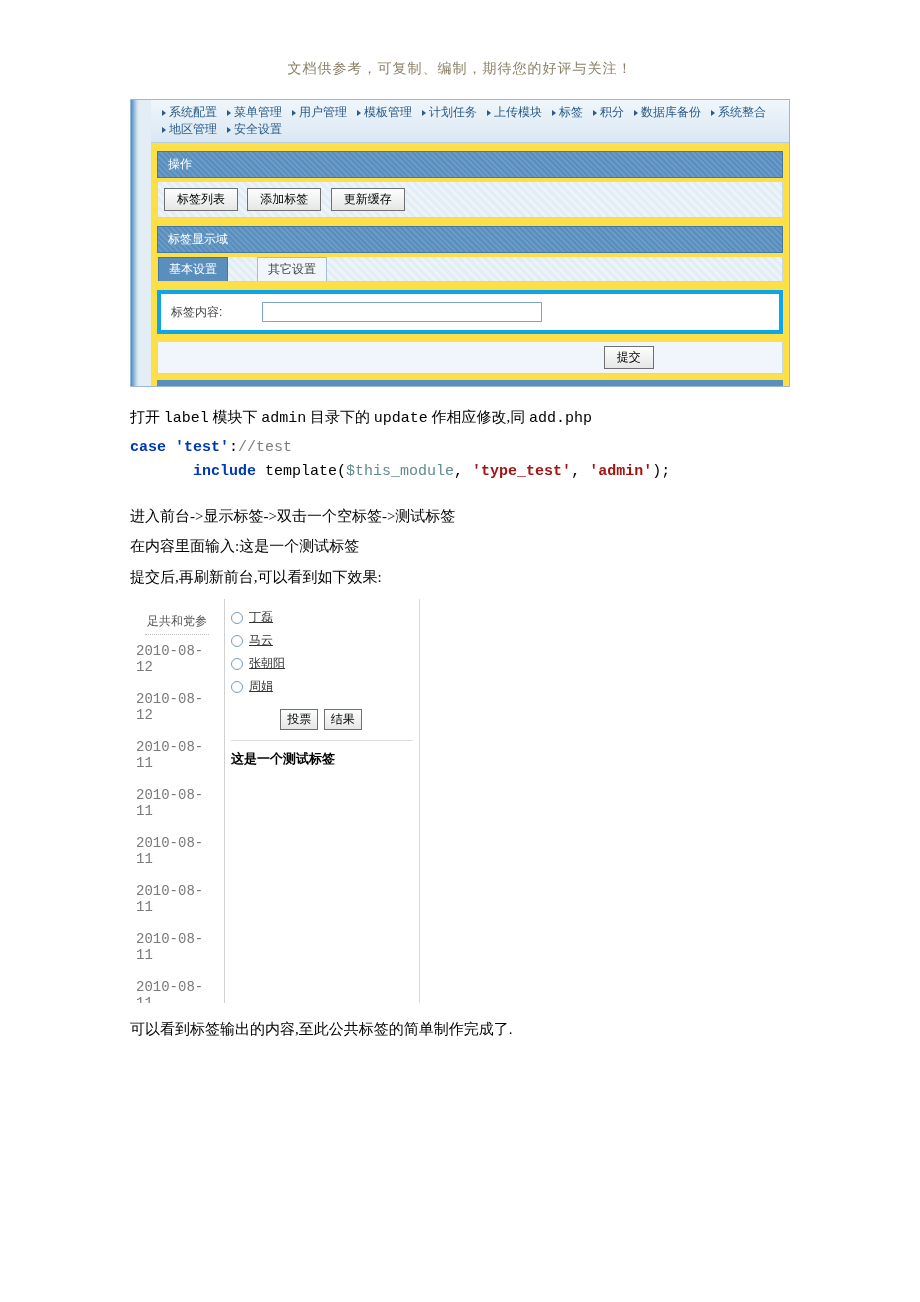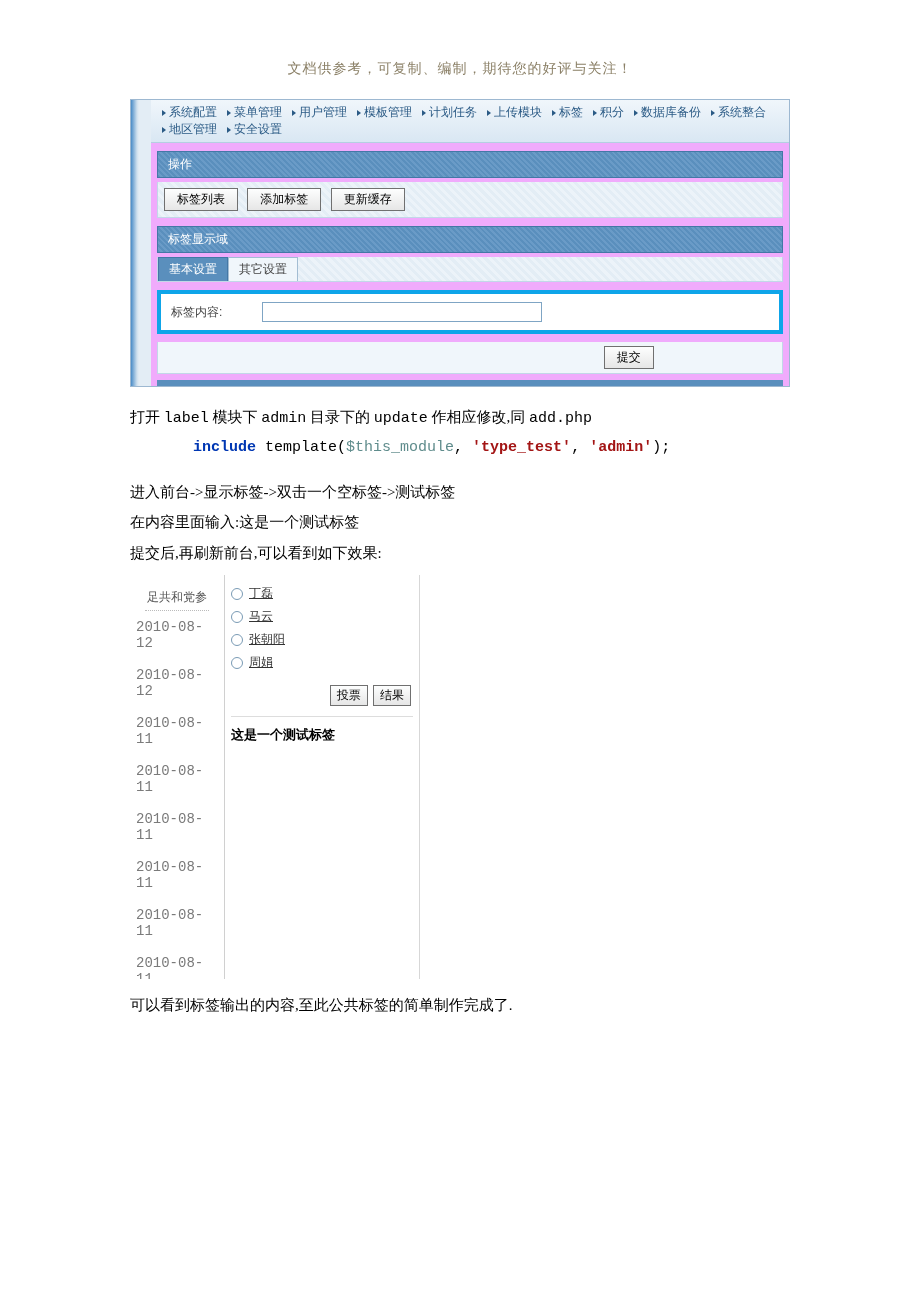--- a/index.html
+++ b/index.html
@@ -18,21 +18,21 @@
     text-align: center;
     color: #8b8067;
     font-size: 14px;
     letter-spacing: 1px;
     margin-bottom: 21px;
     font-family: "SimSun", serif;
   }
   
   .admin-panel {
     border: 1px solid #9db8d1;
-    background: #f0abfc;
+    background: #fde047;
     margin-bottom: 16px;
     font-family: "Microsoft YaHei", Arial, sans-serif;
     font-size: 12px;
     position: relative;
   }
   .left-gutter {
     position: absolute;
     left: 0; top: 0; bottom: 0;
     width: 20px;
     background: linear-gradient(to right, #4a8cc7 0, #cfe0ee 6px, #e3edf5 8px);
@@ -77,21 +77,21 @@
   }
   .btn3d {
     display: inline-block;
     background: linear-gradient(#fdfefe, #e6e6e6);
     border: 1px solid #707070;
     padding: 2px 12px;
     margin-right: 6px;
     font-size: 12px;
     color: #000;
   }
-  .tabrow { display: flex; padding: 0; }
+  .tabrow { display: flex; padding: 0; gap: 29px; }
   .tab {
     padding: 3px 10px;
     border: 1px solid #a3bdd3;
     border-bottom: none;
     background: #f0f6fb;
     font-size: 12px;
     color: #444;
   }
   .tab.active {
     background: #5a8fbd;
@@ -190,21 +190,21 @@
     text-decoration: underline;
   }
   .radio-row .rcirc {
     width: 12px; height: 12px;
     border: 1px solid #7a9bb5;
     border-radius: 50%;
     margin-right: 6px;
     background: #fff;
   }
   .vote-btns {
-    text-align: right;
+    text-align: center;
     margin: 14px 0 10px 0;
   }
   .vote-btns .btn3d { margin-right: 2px; padding: 1px 6px; }
   .result-text {
     color: #000;
     font-weight: bold;
     font-size: 13px;
     padding: 4px 0;
   }
 </style>
@@ -292,20 +292,21 @@
         <span class="btn3d">提交</span>
       </div>
       <div class="footer-bar"></div>
     </div>
   </div>
 
   <div class="prose">
     <p>
       <span>打开 </span><span class="mono">label</span><span> 模块下 </span><span class="mono">admin</span><span> 目录下的 </span><span class="mono">update</span><span> 作相应修改,同 </span><span class="mono">add.php</span>
     </p>
+    <div class="code-line"><span class="kw-blue">case </span><span class="kw-blue">'test'</span><span>:</span><span class="cmt">//test</span></div>
     <div class="code-line"><span>       </span><span class="kw-blue">include</span><span> </span><span class="fn">template(</span><span class="var">$this_module</span><span>, </span><span class="str-red">'type_test'</span><span>, </span><span class="str-red">'admin'</span><span>);</span></div>
 
     <p style="margin-top:18px">进入前台-&gt;显示标签-&gt;双击一个空标签-&gt;测试标签</p>
     <p>在内容里面输入:这是一个测试标签</p>
     <p>提交后,再刷新前台,可以看到如下效果:</p>
   </div>
 
   <div class="frontend-shot">
     <div class="fs-left">
       <div class="top-img"></div>

